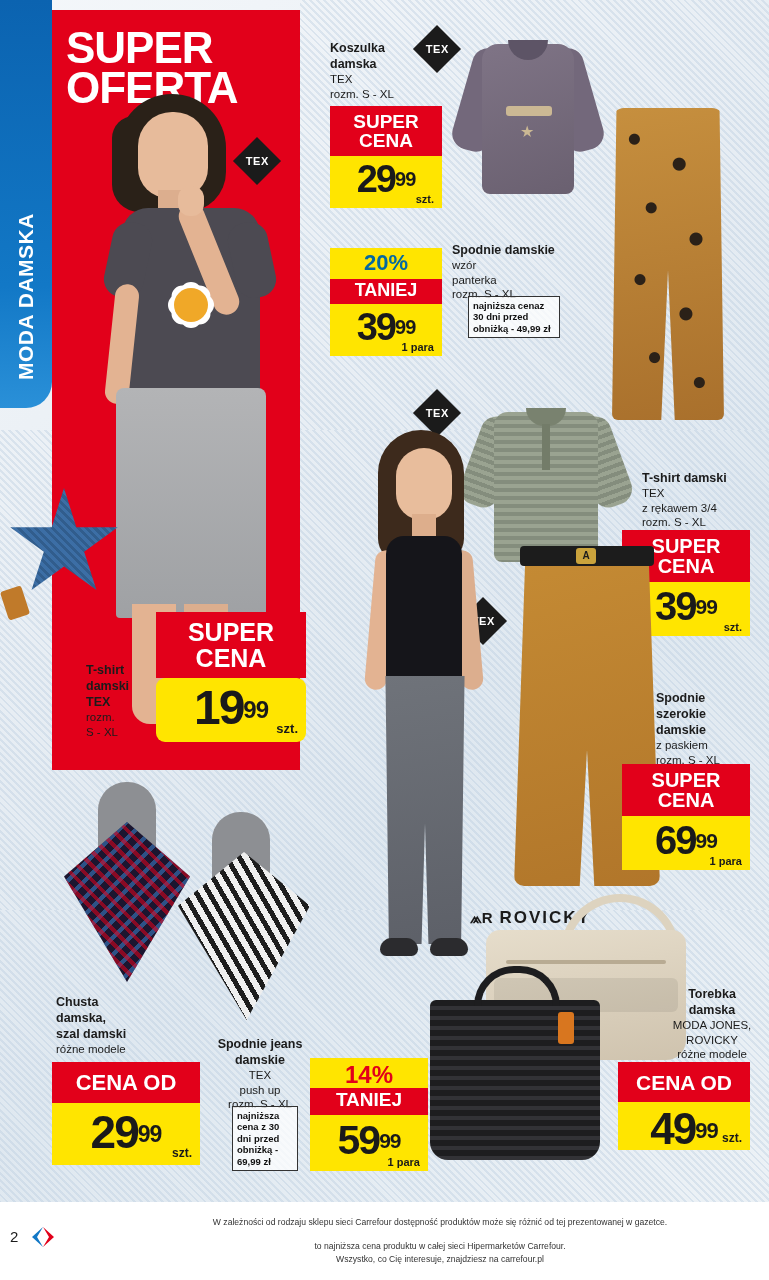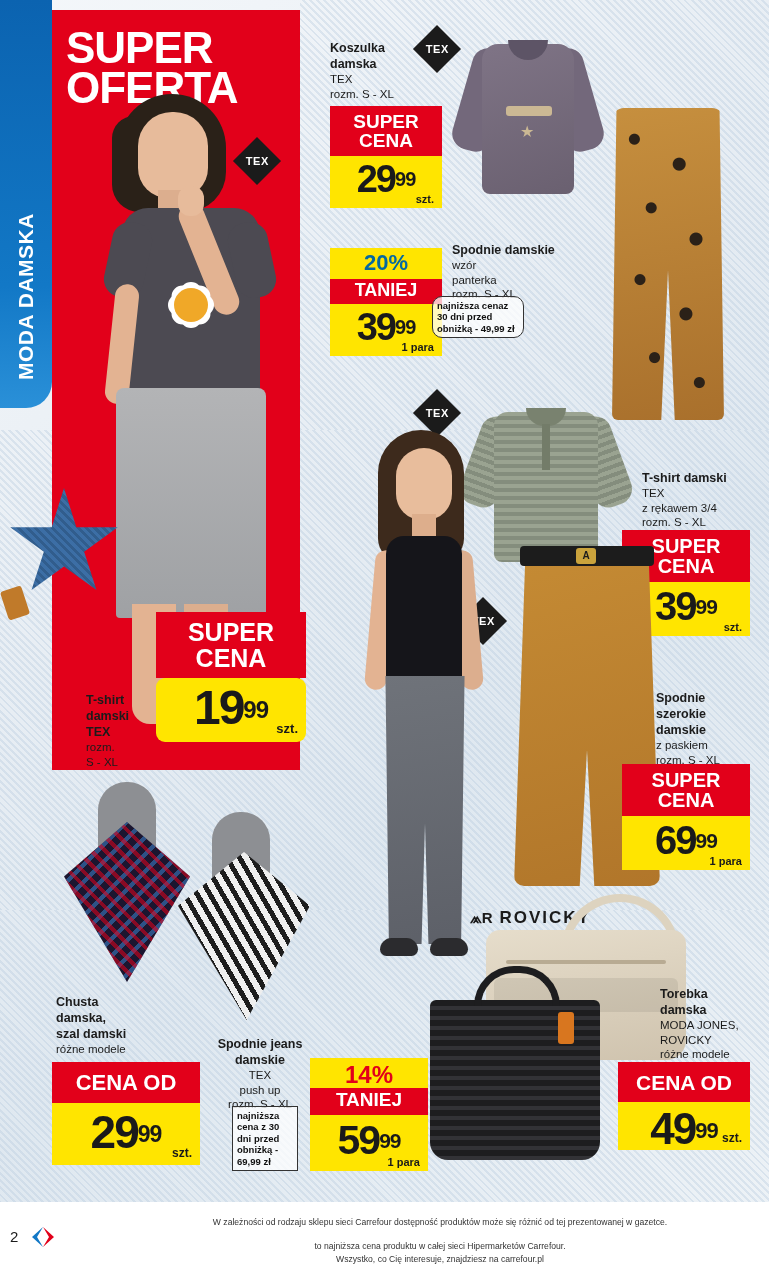--- a/index.html
+++ b/index.html
@@ -332,21 +332,21 @@
       <span class="unit">1 para</span>
     </div>
   </div>
 
   <div class="txt" style="left:452px;top:242px;width:120px;">
     <span class="hd">Spodnie damskie</span><br>
     <span>wzór</span><br>
     <span>panterka</span><br>
     <span>rozm. S - XL</span>
   </div>
-  <div class="note" style="left:432px;top:296px;width:92px;border-radius:10px;">najniższa cenaz 30 dni przed obniżką - 49,99 zł</div>
+  <div class="note" style="left:468px;top:296px;width:92px;">najniższa cenaz 30 dni przed obniżką - 49,99 zł</div>
 
   <div class="pants-leo">
     <div class="pl-body"></div>
   </div>
 
   <div class="tex" style="left:420px;top:396px;">
     <span>TEX</span>
   </div>
   <div class="top-stripe">
     <div class="ts-sleeveL"></div>
@@ -391,21 +391,21 @@
     <div class="top" style="font-size:20px;">
       <span>SUPER</span><br>
       <span>CENA</span>
     </div>
     <div class="bot" style="height:54px;">
       <span class="price" style="font-size:40px;">69</span><span class="cents" style="font-size:21px;font-weight:bold;">99</span>
       <span class="unit">1 para</span>
     </div>
   </div>
 
-  <div class="txt" style="left:86px;top:692px;width:74px;">
+  <div class="txt" style="left:86px;top:662px;width:74px;">
     <span class="hd">T-shirt</span><br>
     <span class="hd">damski</span><br>
     <span class="hd">TEX</span><br>
     <span>rozm.</span><br>
     <span>S - XL</span>
   </div>
   <div class="tile" style="left:156px;top:612px;width:150px;">
     <div class="top" style="font-size:25px;padding:8px 4px 7px;">
       <span>SUPER</span><br>
       <span>CENA</span>
@@ -480,21 +480,21 @@
   </div>
   <div class="bag-strap"></div>
   <div class="bag-cream">
     <div class="zip"></div>
     <div class="flap"></div>
   </div>
   <div class="bag-black">
     <div class="handle"></div>
     <div class="tab"></div>
   </div>
-  <div class="txt" style="left:660px;top:986px;width:104px;">
+  <div class="txt" style="left:660px;top:986px;width:104px;text-align:center;">
     <span class="hd">Torebka</span><br>
     <span class="hd">damska</span><br>
     <span>MODA JONES,</span><br>
     <span>ROVICKY</span><br>
     <span>różne modele</span>
   </div>
   <div class="tile" style="left:618px;top:1062px;width:132px;">
     <div class="top" style="font-size:21px;padding:10px 4px 9px;">
       <span>CENA OD</span>
     </div>

